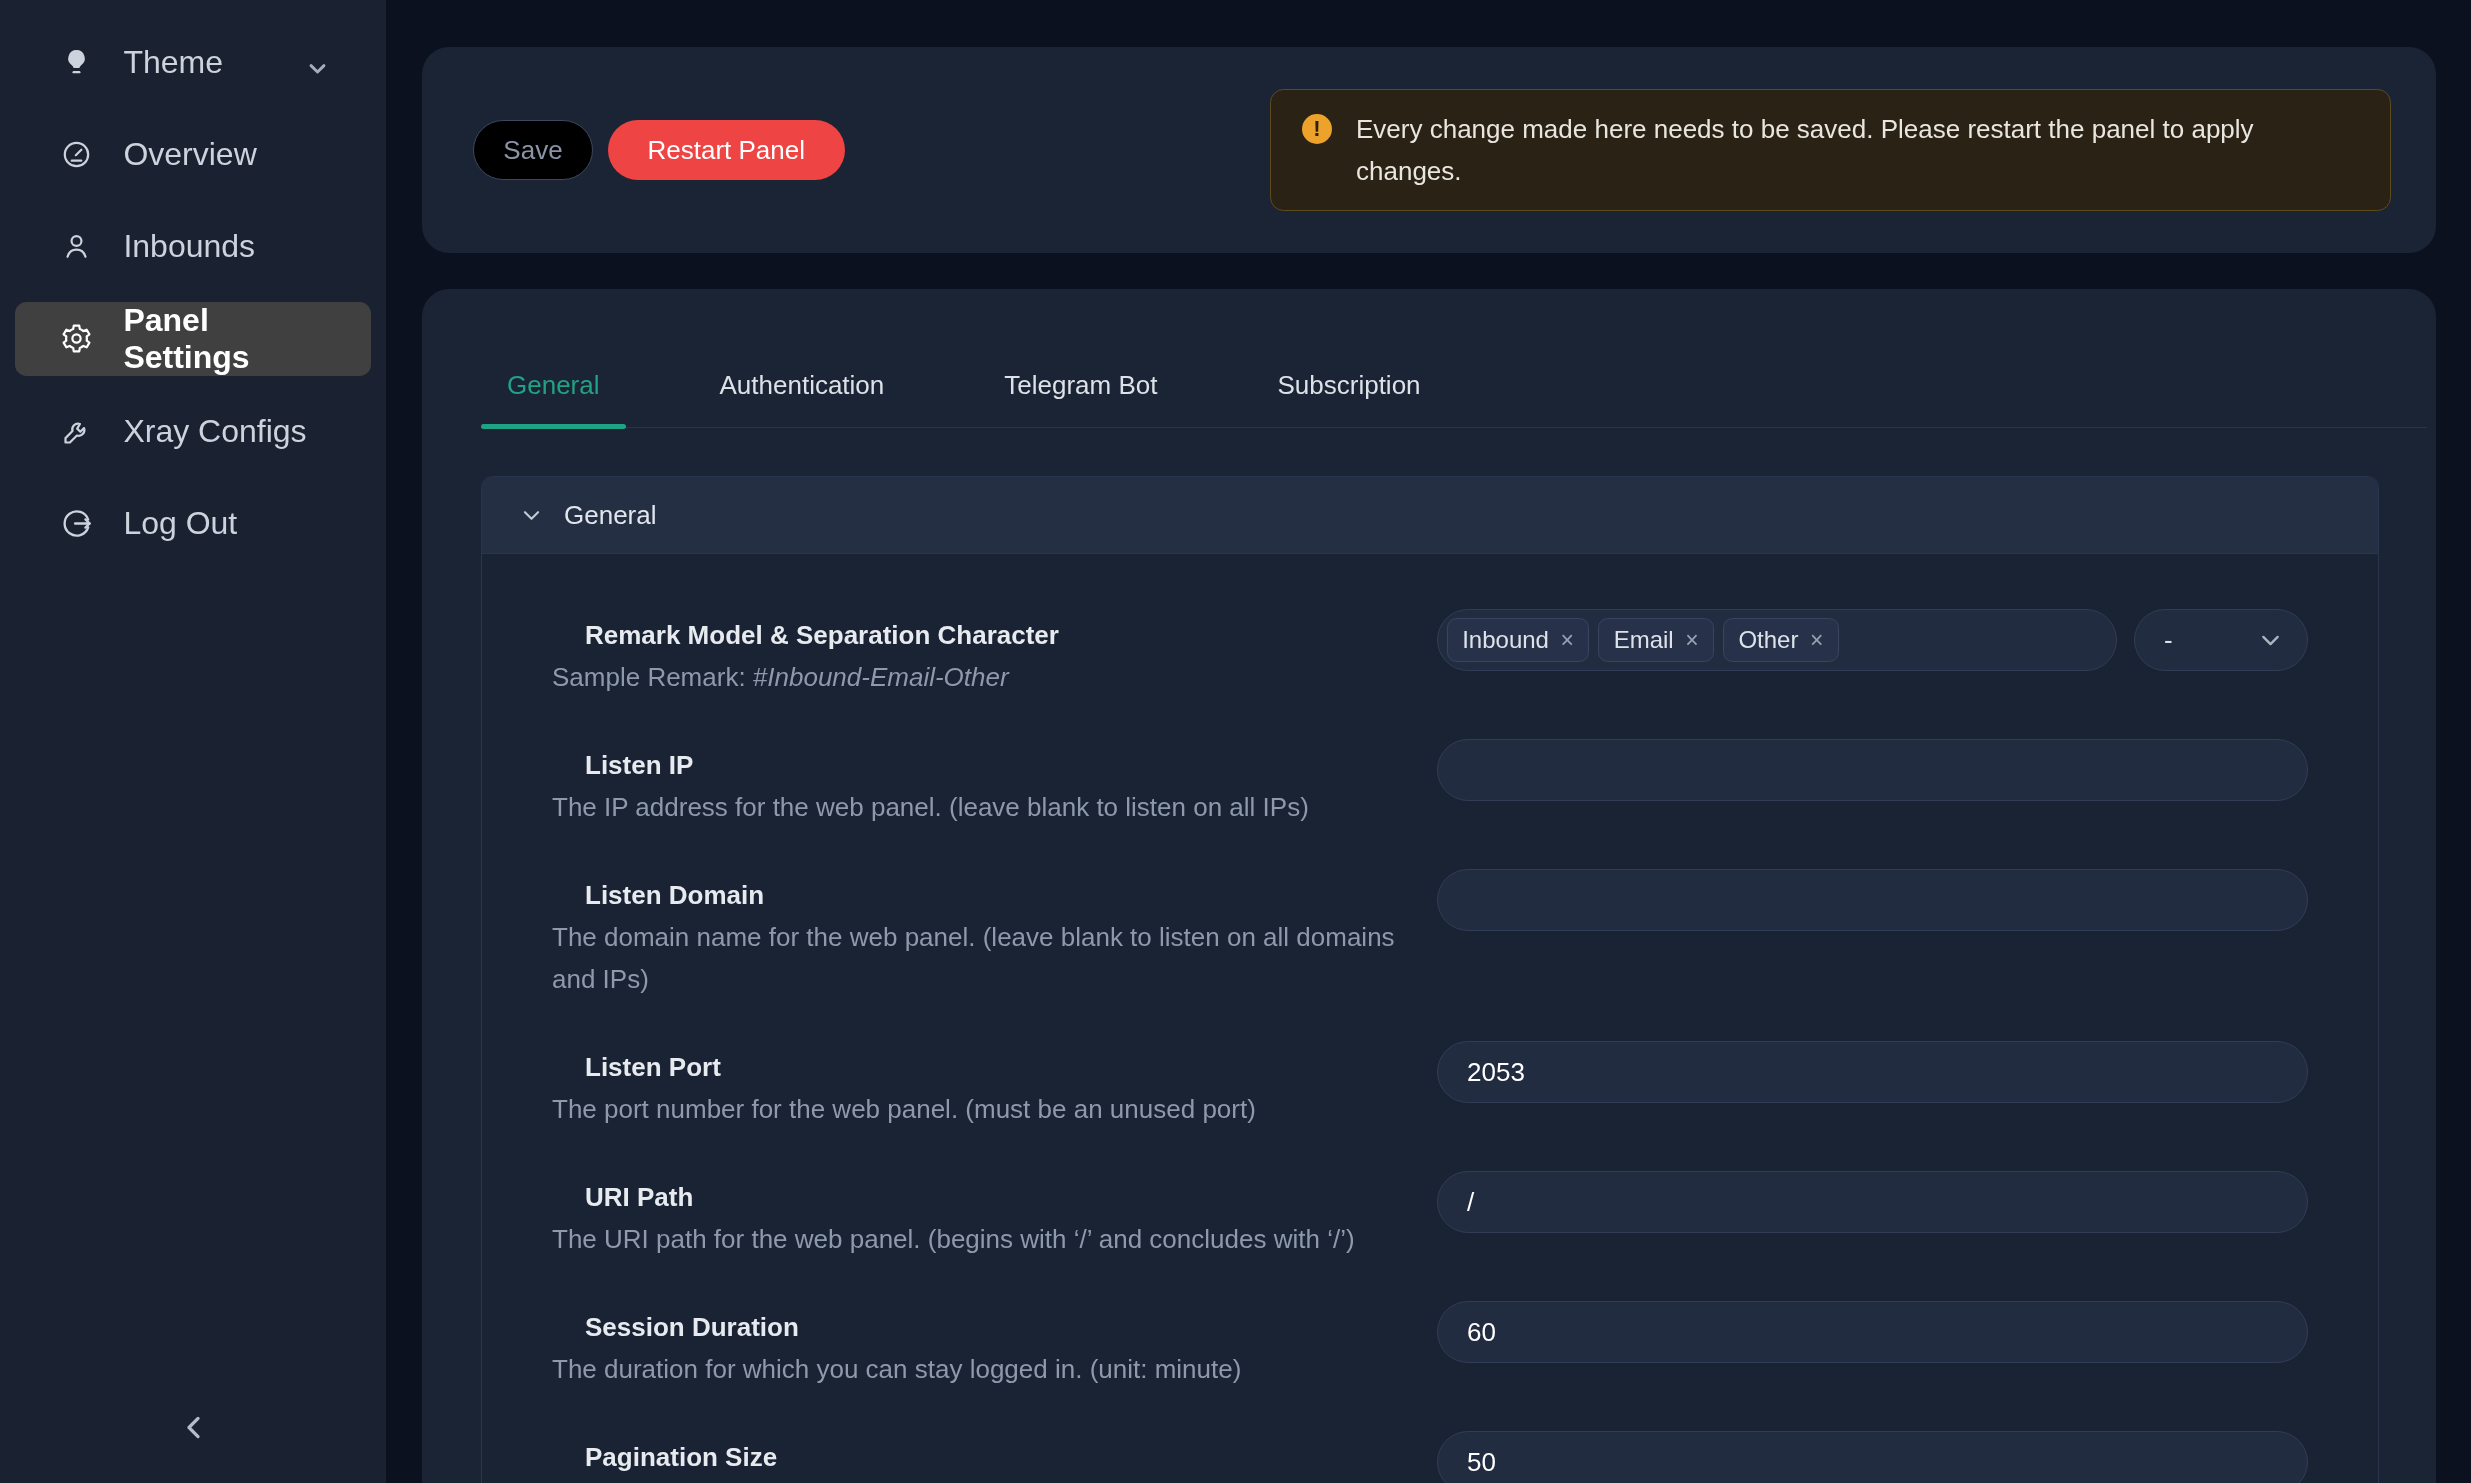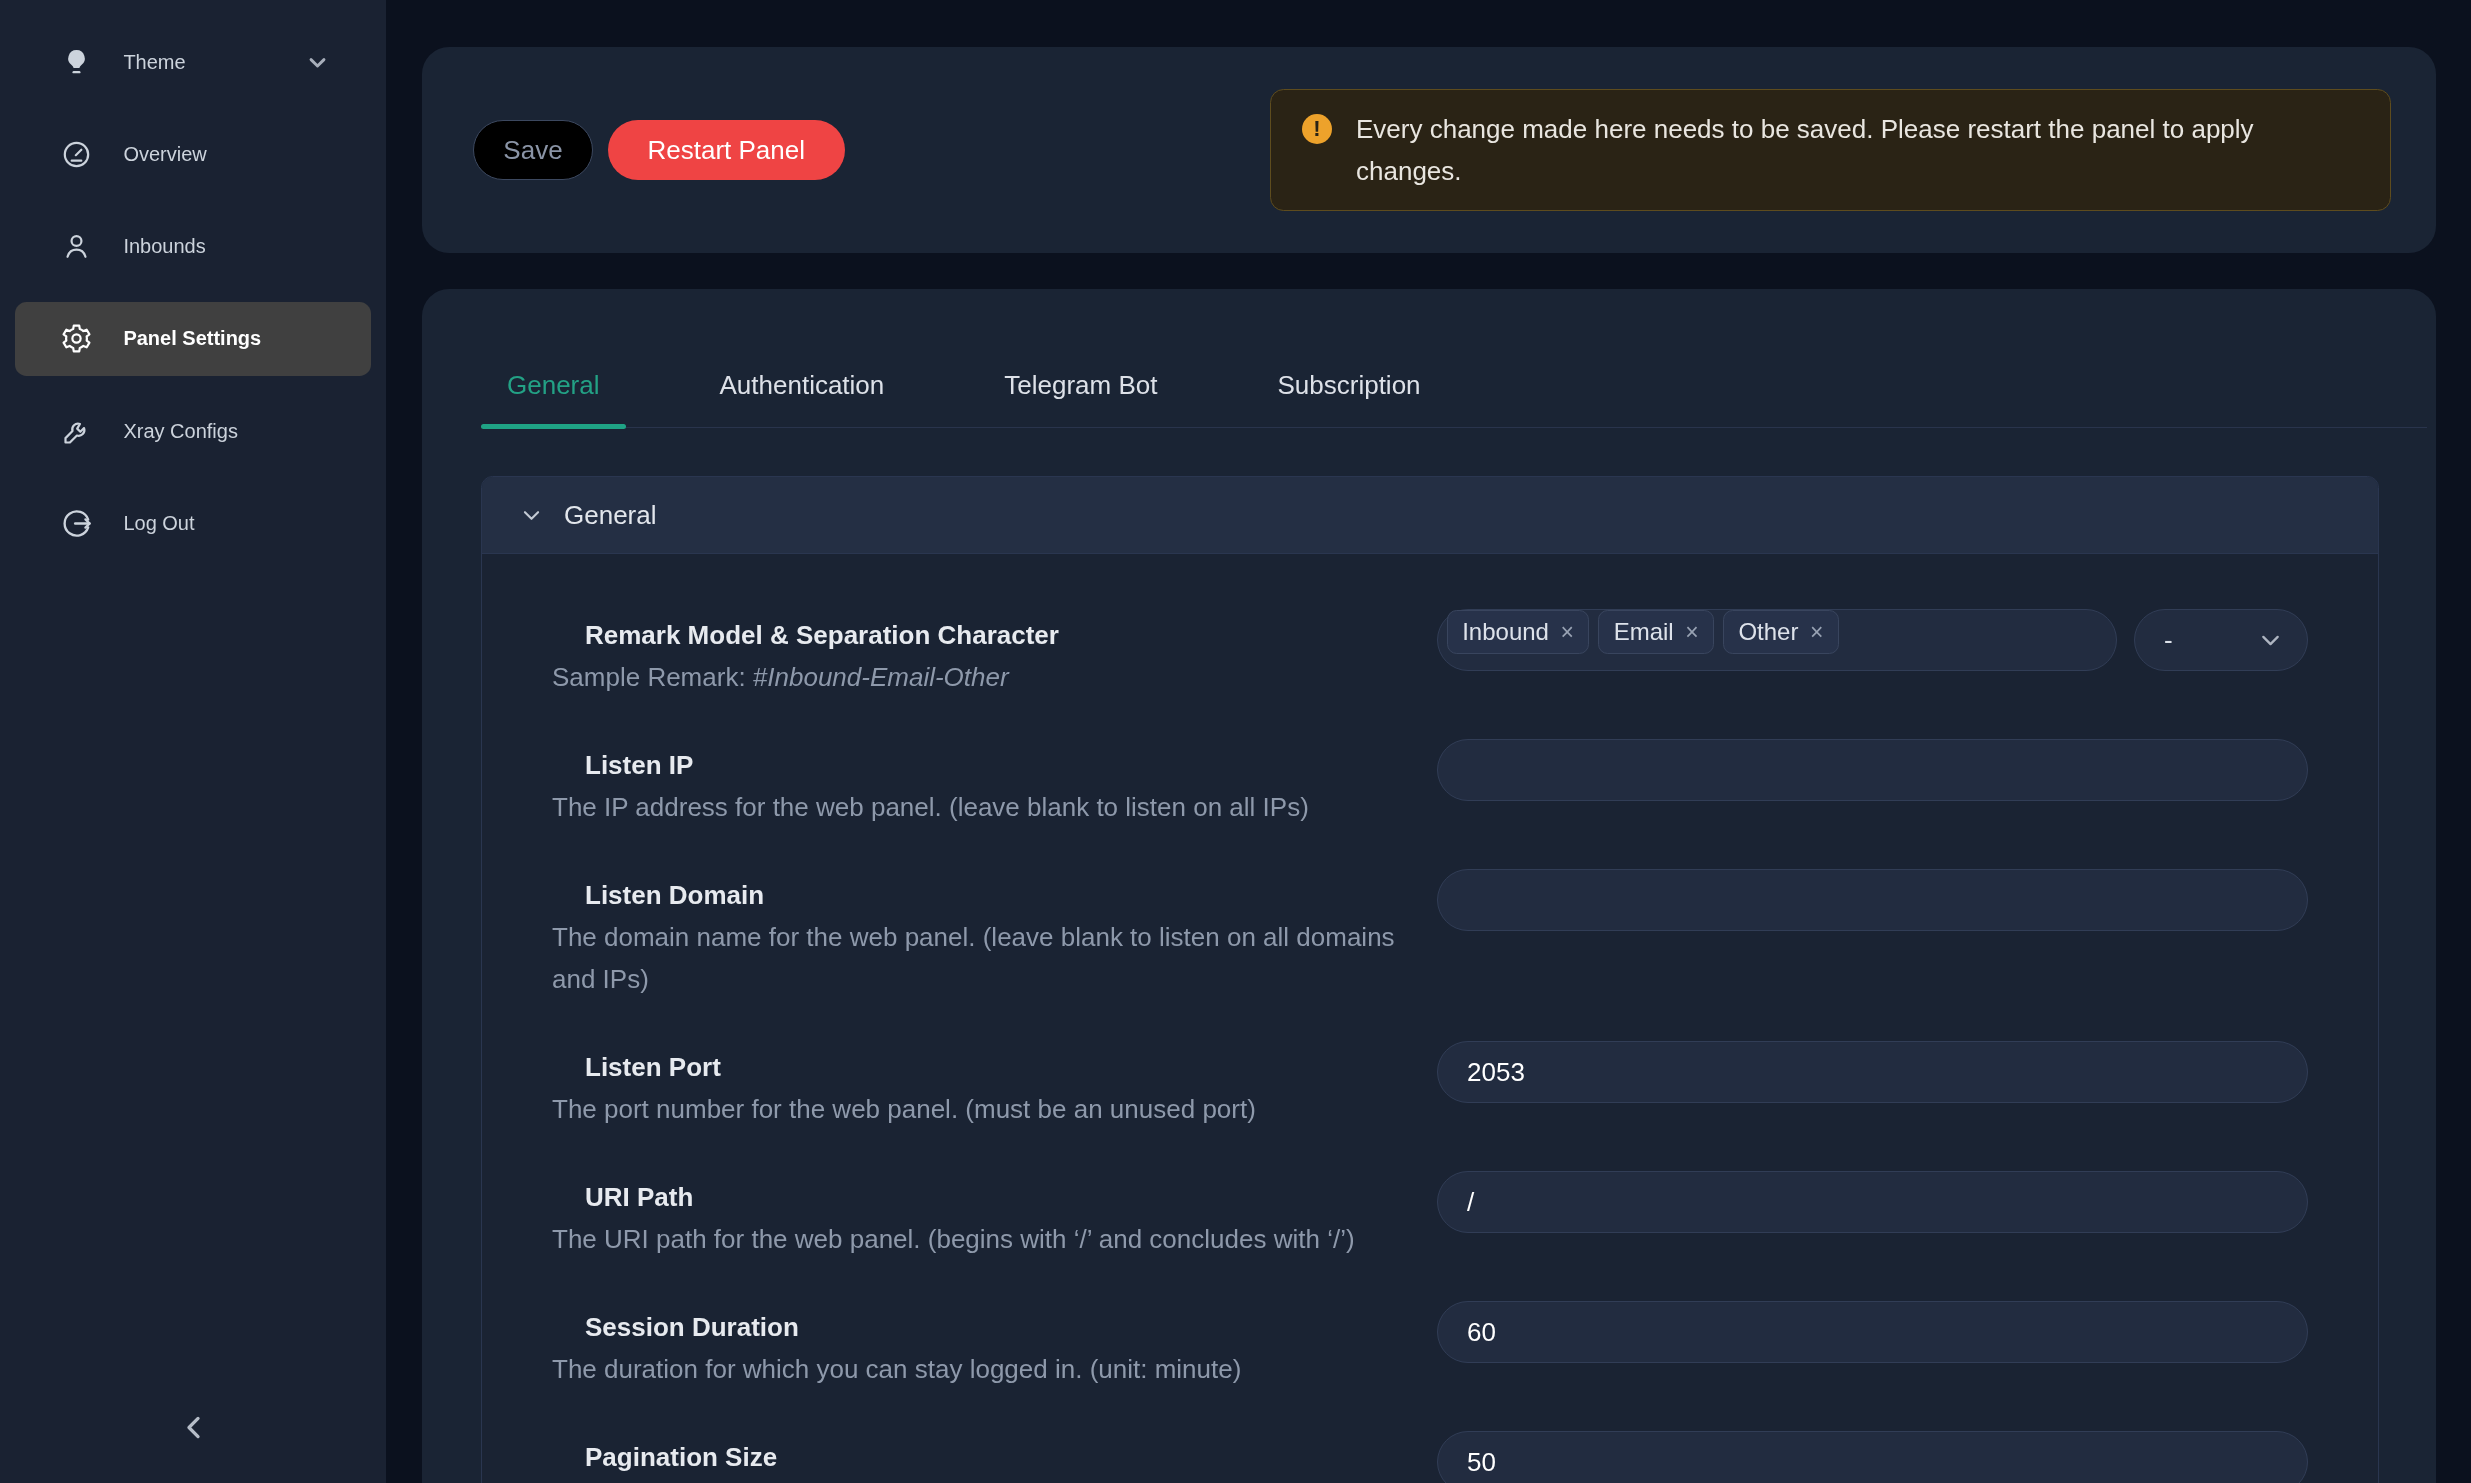--- a/index.html
+++ b/index.html
@@ -12,21 +12,21 @@
   .app { position:relative; width:2472px; height:1483px; }
 
   
   .sidebar {
     position:absolute; left:0; top:0; width:386px; height:1483px;
     background:#1a2232; padding-top:25px;
   }
   .side-item {
     height:74px; margin:0 15.4px 18.3px; border-radius:11.6px;
     display:flex; align-items:center; gap:29px;
-    padding:0 42px 0 44px; font-size:20px; color:#ccd3dc; cursor:pointer;
+    padding:0 42px 0 44px; font-size:32px; color:#ccd3dc; cursor:pointer;
   }
   .side-item.active { background:#404040; color:#ffffff; font-weight:bold; }
   .side-item .icon { width:35px; height:35px; flex:none; display:flex; align-items:center; justify-content:center; }
   .side-item svg { width:33px; height:33px; }
   .side-chev { margin-left:auto; width:23px; height:23px; color:#a7aeba; }
   .side-chev svg { width:23px; height:23px; }
   .collapse-btn {
     position:absolute; left:164px; bottom:25px; width:58px; height:58px;
     background:transparent; border:none; color:#b6bdc8; cursor:pointer;
   }
@@ -99,21 +99,21 @@
   .row-control { flex:1; margin-top:-4.8px; display:flex; }
 
   .pill-input {
     width:100%; height:62px; border-radius:31px;
     background:#222c40; border:1.9px solid #313d56; color:#ffffff;
     font-size:26px; font-family:inherit; padding:0 29px; outline:none;
   }
   .tags-box {
     flex:1; height:62px; border-radius:31px;
     background:#222c40; border:1.9px solid #313d56;
-    display:flex; align-items:flex-start; padding:0 8.7px; gap:8.7px; cursor:text;
+    display:flex; align-items:center; padding:0 8.7px; gap:8.7px; cursor:text;
   }
   .tag {
     height:44px; border-radius:9.7px; background:#27324a; border:1.9px solid #39455e;
     display:flex; align-items:center; gap:11.6px; padding:0 14.5px;
     font-size:24px; color:#dde2ea; white-space:nowrap;
   }
   .tag-x { color:#98a2b3; font-size:23px; cursor:pointer; line-height:1; }
   .sep-select {
     flex:none; width:174px; height:62px; margin-left:17.4px; border-radius:31px;
     background:#222c40; border:1.9px solid #313d56;

